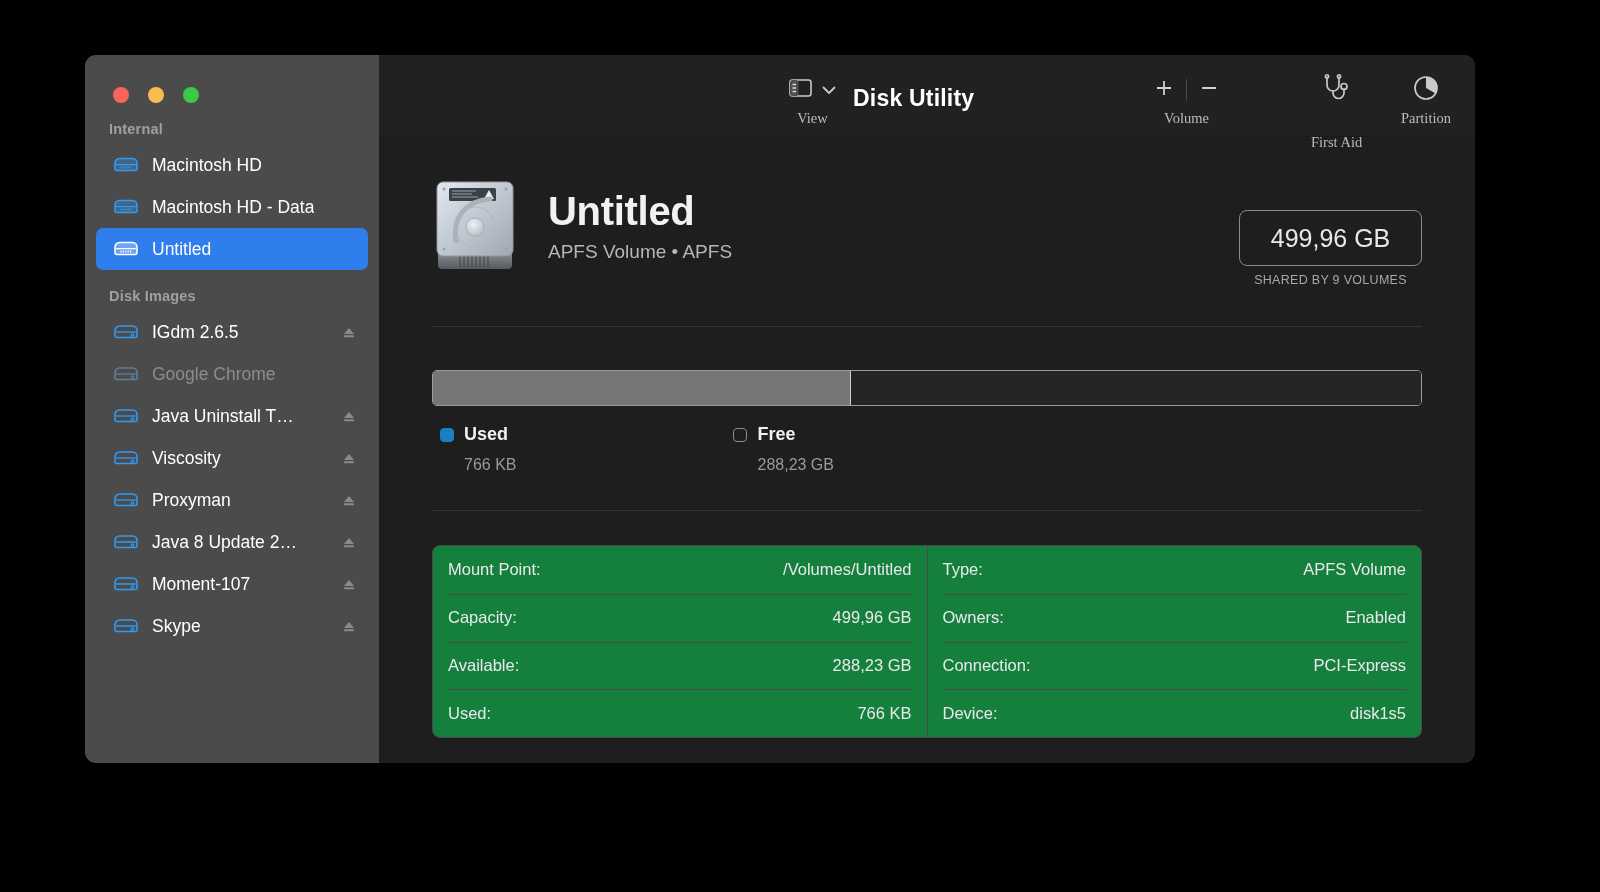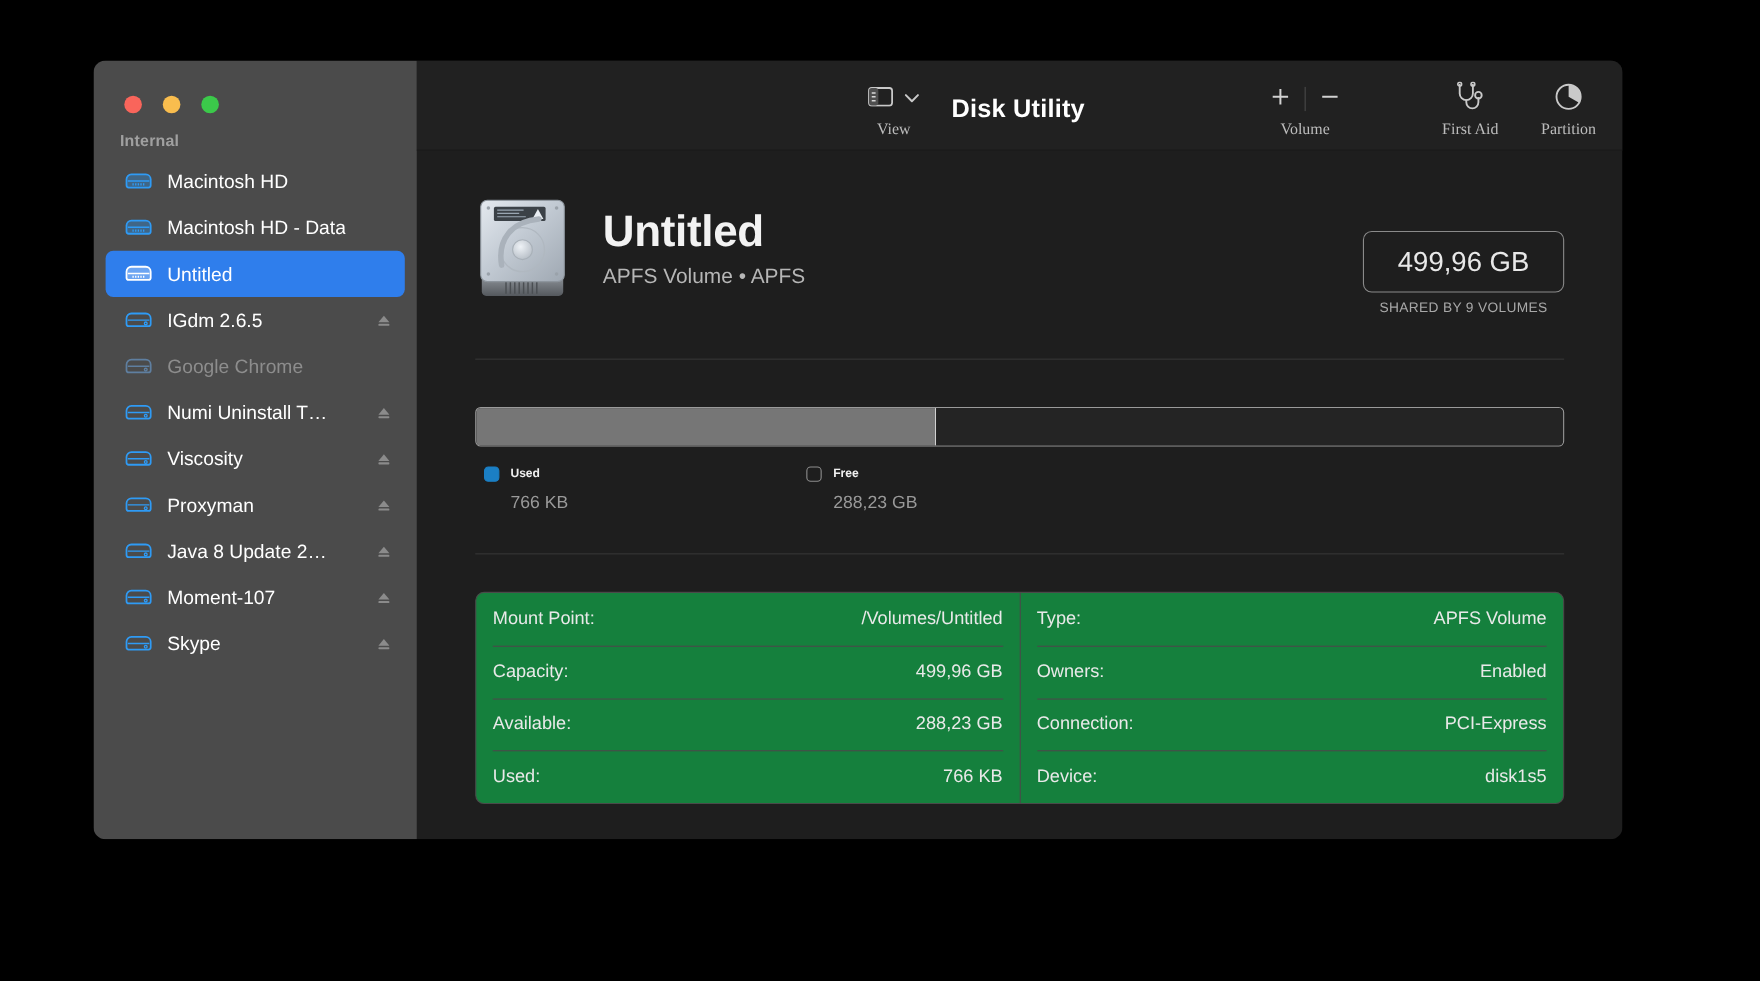--- a/index.html
+++ b/index.html
@@ -71,21 +71,21 @@
     display:flex; align-items:flex-start;
     position:relative;
   }
   .tb-item {
     display:flex; flex-direction:column; align-items:center;
     position:absolute; top:20px;
   }
   .tb-icons { display:flex; align-items:center; justify-content:center; height:30px; }
   .tb-label { color:#bcbcbc; font-size:14.5px; margin-top:5px; white-space:nowrap;font-family:Liberation Serif, serif; }
   .app-title {
-    position:absolute; left:486px; top:30px;
+    position:absolute; left:474px; top:30px;
     color:#ffffff; font-size:23px; font-weight:bold;
     letter-spacing:.2px;
   }
   .divider-v { width:1px; height:22px; background:#4a4a4a; margin:0 12px; }
 
   .content { flex:1; padding:0 53px; position:relative; }
 
   .volhead { display:flex; align-items:center; padding-top:40px; }
   .driveicon { width:86px; height:98px; flex:0 0 86px; margin-right:30px; }
   .vol-names { display:flex; flex-direction:column; justify-content:center; }
@@ -116,21 +116,21 @@
   .legend { display:flex; margin-top:18px; }
   .leg { position:relative; }
   .leg-top { display:flex; align-items:center; }
   .swatch {
     width:14px; height:14px; border-radius:4px;
     border:1.5px solid #8d8d8d; margin-right:10px;
   }
   .swatch.blue { background:#1b7fc4; border-color:#1b7fc4; }
   .swatch.gray { background:#8d8d8d; border-color:#8d8d8d; }
   .swatch.none { background:transparent; }
-  .leg-name { color:#f0f0f0; font-size:11px; font-weight:bold; }
+  .leg-name { color:#f0f0f0; font-size:18px; font-weight:bold; }
   .leg-val  { color:#9a9a9a; font-size:16px; margin-top:11px; margin-left:24px; }
 
   .hr2 { height:1px; background:#353535; margin-top:36px; }
 
   .infobox {
     margin-top:34px;
     border:1px solid #4a4a4a; border-radius:8px;
     background:#15803d;
     display:flex;
     height:193px;
@@ -204,20 +204,21 @@
       <line x1="8" y1="11.6" x2="8" y2="13.6"></line>
                   <line x1="10.4" y1="11.6" x2="10.4" y2="13.6"></line>
       <line x1="12.8" y1="11.6" x2="12.8" y2="13.6"></line>
                   <line x1="15.2" y1="11.6" x2="15.2" y2="13.6"></line>
       <line x1="17.6" y1="11.6" x2="17.6" y2="13.6"></line>
     </g>
               </svg>
             </span>
             <span class="label">Untitled</span>
           </div>
+          <div class="sec-header">Disk Images</div>
           <div class="row">
             <span class="dicon">
               <svg width="26" height="20" viewBox="0 0 26 20">
     <path d="M6.5,4 L19.5,4 a4.5,4.5 0 0 1 4.5,4.5 L24,13.5 a2,2 0 0 1 -2,2 L4,15.5 a2,2 0 0 1 -2,-2 L2,8.5 a4.5,4.5 0 0 1 4.5,-4.5 Z" fill="none" stroke="#2f9bf5" stroke-width="1.6" stroke-linejoin="round"></path>
     <line x1="3.2" y1="10" x2="22.8" y2="10" stroke="#2f9bf5" stroke-width="1.3"></line>
     <circle cx="19.5" cy="13" r="1.25" fill="none" stroke="#2f9bf5" stroke-width="1.2"></circle>
   </svg>
             </span>
             <span class="label">IGdm 2.6.5</span>
             <span class="eject"><svg width="14" height="14" viewBox="0 0 14 14">
@@ -236,21 +237,21 @@
             <span class="label">Google Chrome</span>
           </div>
           <div class="row">
             <span class="dicon">
               <svg width="26" height="20" viewBox="0 0 26 20">
     <path d="M6.5,4 L19.5,4 a4.5,4.5 0 0 1 4.5,4.5 L24,13.5 a2,2 0 0 1 -2,2 L4,15.5 a2,2 0 0 1 -2,-2 L2,8.5 a4.5,4.5 0 0 1 4.5,-4.5 Z" fill="none" stroke="#2f9bf5" stroke-width="1.6" stroke-linejoin="round"></path>
     <line x1="3.2" y1="10" x2="22.8" y2="10" stroke="#2f9bf5" stroke-width="1.3"></line>
     <circle cx="19.5" cy="13" r="1.25" fill="none" stroke="#2f9bf5" stroke-width="1.2"></circle>
   </svg>
             </span>
-            <span class="label">Numi Uninstall T…</span>
+            <span class="label">Java Uninstall T…</span>
             <span class="eject"><svg width="14" height="14" viewBox="0 0 14 14">
     <polygon points="7,3 12,9 2,9" fill="#8b8b8b"></polygon>
     <rect x="2" y="10.3" width="10" height="1.9" rx=".8" fill="#8b8b8b"></rect>
   </svg></span>
           </div>
           <div class="row">
             <span class="dicon">
               <svg width="26" height="20" viewBox="0 0 26 20">
     <path d="M6.5,4 L19.5,4 a4.5,4.5 0 0 1 4.5,4.5 L24,13.5 a2,2 0 0 1 -2,2 L4,15.5 a2,2 0 0 1 -2,-2 L2,8.5 a4.5,4.5 0 0 1 4.5,-4.5 Z" fill="none" stroke="#2f9bf5" stroke-width="1.6" stroke-linejoin="round"></path>
     <line x1="3.2" y1="10" x2="22.8" y2="10" stroke="#2f9bf5" stroke-width="1.3"></line>
@@ -359,21 +360,21 @@
             <span class="divider-v"></span>
             <span>
               <svg width="20" height="20" viewBox="0 0 20 20">
                 <line x1="3" y1="10" x2="17" y2="10" stroke="#d2d2d2" stroke-width="1.8"></line>
               </svg>
             </span>
           </div>
           <div class="tb-label">Volume</div>
         </div>
 
-        <div class="tb-item" style="left:932px;">
+        <div class="tb-item" style="left:932px;gap:24px;">
           <div class="tb-icons">
             <span>
               <svg width="30" height="28" viewBox="0 0 30 28">
                 <path d="M5,3 L5,11 a6,6 0 0 0 12,0 L17,3" fill="none" stroke="#c9c9c9" stroke-width="1.7" stroke-linecap="round"></path>
                 <path d="M11,17 L11,19 a5.5,5.5 0 0 0 11,0 L22,15" fill="none" stroke="#c9c9c9" stroke-width="1.7" stroke-linecap="round"></path>
                 <circle cx="22" cy="12.5" r="3" fill="none" stroke="#c9c9c9" stroke-width="1.7"></circle>
                 <circle cx="5" cy="2.5" r="1.7" fill="none" stroke="#c9c9c9" stroke-width="1.5"></circle>
                 <circle cx="17" cy="2.5" r="1.7" fill="none" stroke="#c9c9c9" stroke-width="1.5"></circle>
               </svg>
             </span>

